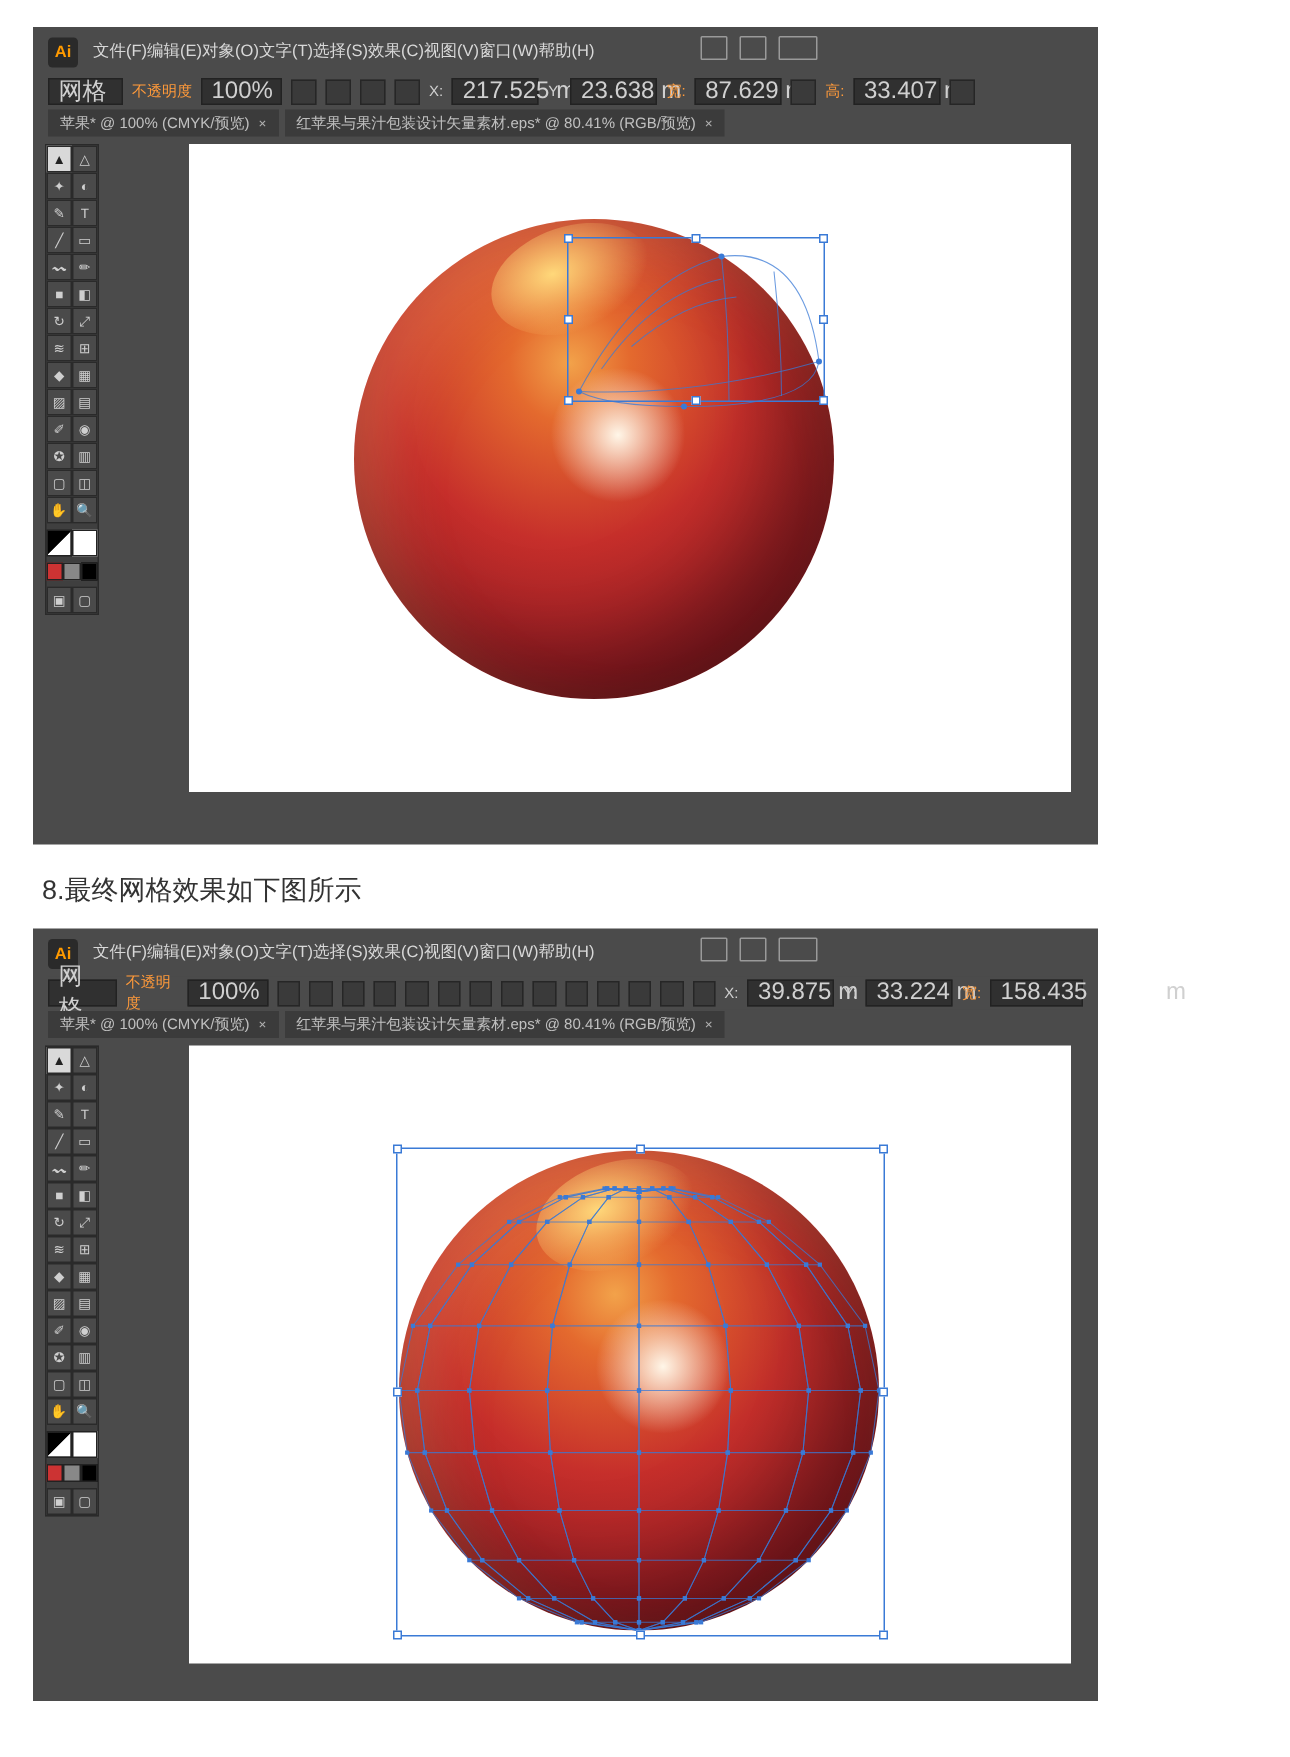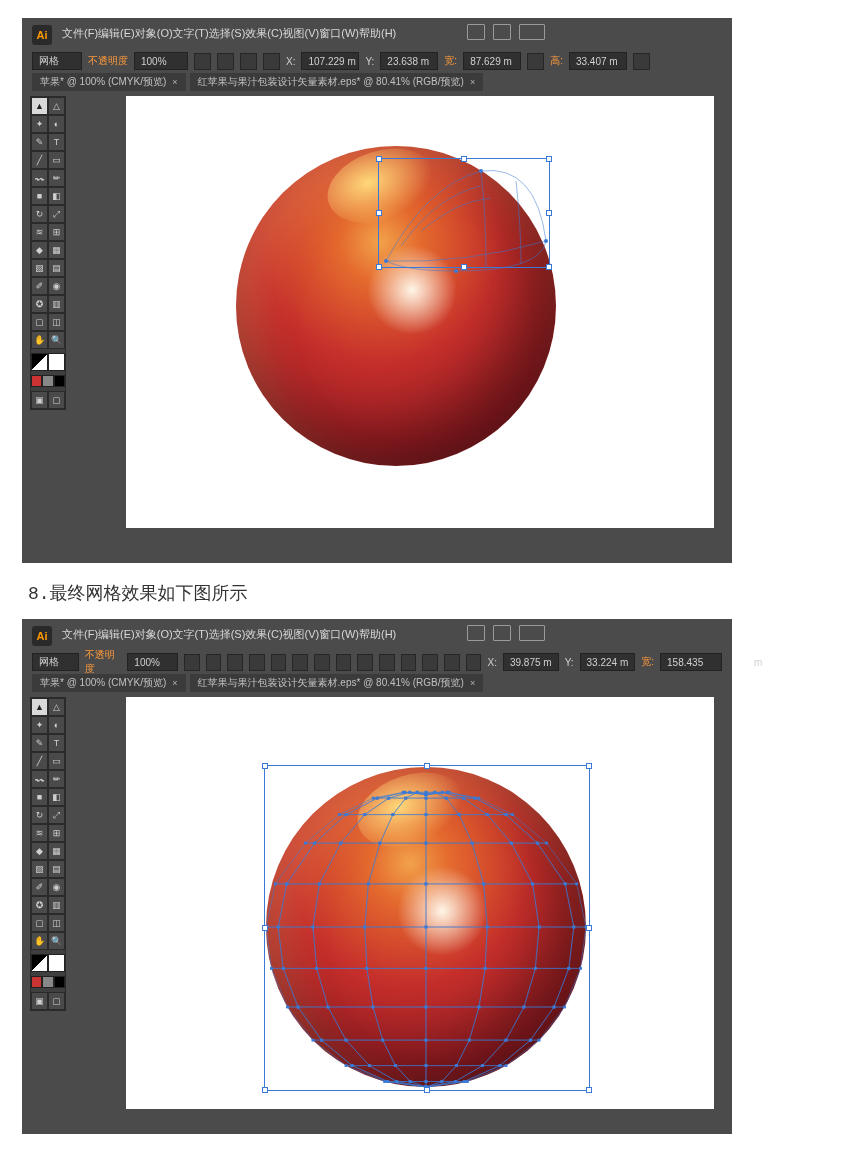--- a/index.html
+++ b/index.html
@@ -1,26 +1,26 @@
 <!DOCTYPE html>
 <html><head>
 <meta charset="utf-8">
 <style>
   body { margin:0; padding:18px 22px; background:#ffffff; font-family:"Microsoft YaHei","PingFang SC",Arial,sans-serif; width:860px; box-sizing:border-box; color:#222;}
-  .caption { font-size:18px; color:#333; margin:18px 0 14px 6px;font-family:Liberation Mono, monospace; }
+  .caption { font-size:18px; color:#333; margin:18px 0 14px 6px; }
   .app-frame { background:#4b4b4b; position:relative; }
   .frame-a { width:710px; height:545px; }
   .frame-b { width:710px; height:515px; margin-top:0;}
   .ai-badge { position:absolute; top:7px; left:10px; width:20px; height:20px; background:#2a2a2a; border-radius:3px; font-size:11px; font-weight:bold; color:#ff9a00; display:flex; align-items:center; justify-content:center; }
   .menubar { position:absolute; top:8px; left:40px; height:16px; display:flex; font-size:11px; color:#d8d8d8;}
   .menubar span { white-space:nowrap; }
   .menubar-icons { position:absolute; top:6px; height:16px; display:flex; gap:8px; }
   .mb-icon { width:16px; height:14px; border:1px solid #9a9a9a; border-radius:1px;}
   .controlbar { position:absolute; top:32px; left:10px; right:10px; height:22px; background:#4b4b4b; display:flex; align-items:center; gap:6px; font-size:10px; color:#cfcfcf;}
-  .cb-box { background:#303030; border:1px solid #222; height:16px; display:flex; align-items:center; padding:0 6px; color:#d0d0d0; font-size:10px;}
+  .cb-box { background:#303030; border:1px solid #222; height:16px; display:flex; align-items:center; padding:0 6px; color:#d0d0d0; font-size:16px;}
   .cb-orange { color:#ff9a3a; font-size:10px;}
   .cb-btn { width:15px; height:15px; background:#3a3a3a; border:1px solid #262626;}
   .tabs { position:absolute; top:56px; left:10px; height:16px; display:flex; gap:4px; font-size:10px; color:#c0c0c0; align-items:center;justify-content:flex-end;}
   .tab { padding:2px 8px; background:#3b3b3b; display:flex; gap:6px; align-items:center;}
   .tab-x { color:#b0b0b0; font-size:9px;}
   .toolbox { position:absolute; top:78px; left:8px; width:34px; background:#3f3f3f; border:1px solid #2a2a2a; display:flex; flex-direction:column;}
   .toolrow { display:flex;}
   .tool { width:16px; height:16px; border:1px solid #2a2a2a; background:#4a4a4a; display:flex; align-items:center; justify-content:center; font-size:9px; color:#cfcfcf;}
   .tool.sel { background:#d9d9d9; color:#222;}
   .swatch-fill { width:16px; height:16px; background:linear-gradient(135deg,#000 0 49%,#fff 51% 100%); border:1px solid #222;}
@@ -61,21 +61,21 @@
 
   <div class="controlbar">
     <div class="cb-box" style="width:36px;">网格</div>
     <span class="cb-orange">不透明度</span>
     <div class="cb-box" style="width:40px;">100%</div>
     <div class="cb-btn"></div>
     <div class="cb-btn"></div>
     <div class="cb-btn"></div>
     <div class="cb-btn"></div>
     <span>X:</span>
-    <div class="cb-box" style="width:44px;"><span>107.229</span>&nbsp;<span>m</span></div>
+    <div class="cb-box" style="width:44px;"><span>217.525</span>&nbsp;<span>m</span></div>
     <span>Y:</span>
     <div class="cb-box" style="width:44px;"><span>23.638</span>&nbsp;<span>m</span></div>
     <span class="cb-orange">宽:</span>
     <div class="cb-box" style="width:44px;"><span>87.629</span>&nbsp;<span>m</span></div>
     <div class="cb-btn"></div>
     <span class="cb-orange">高:</span>
     <div class="cb-box" style="width:44px;"><span>33.407</span>&nbsp;<span>m</span></div>
     <div class="cb-btn"></div>
   </div>
 

